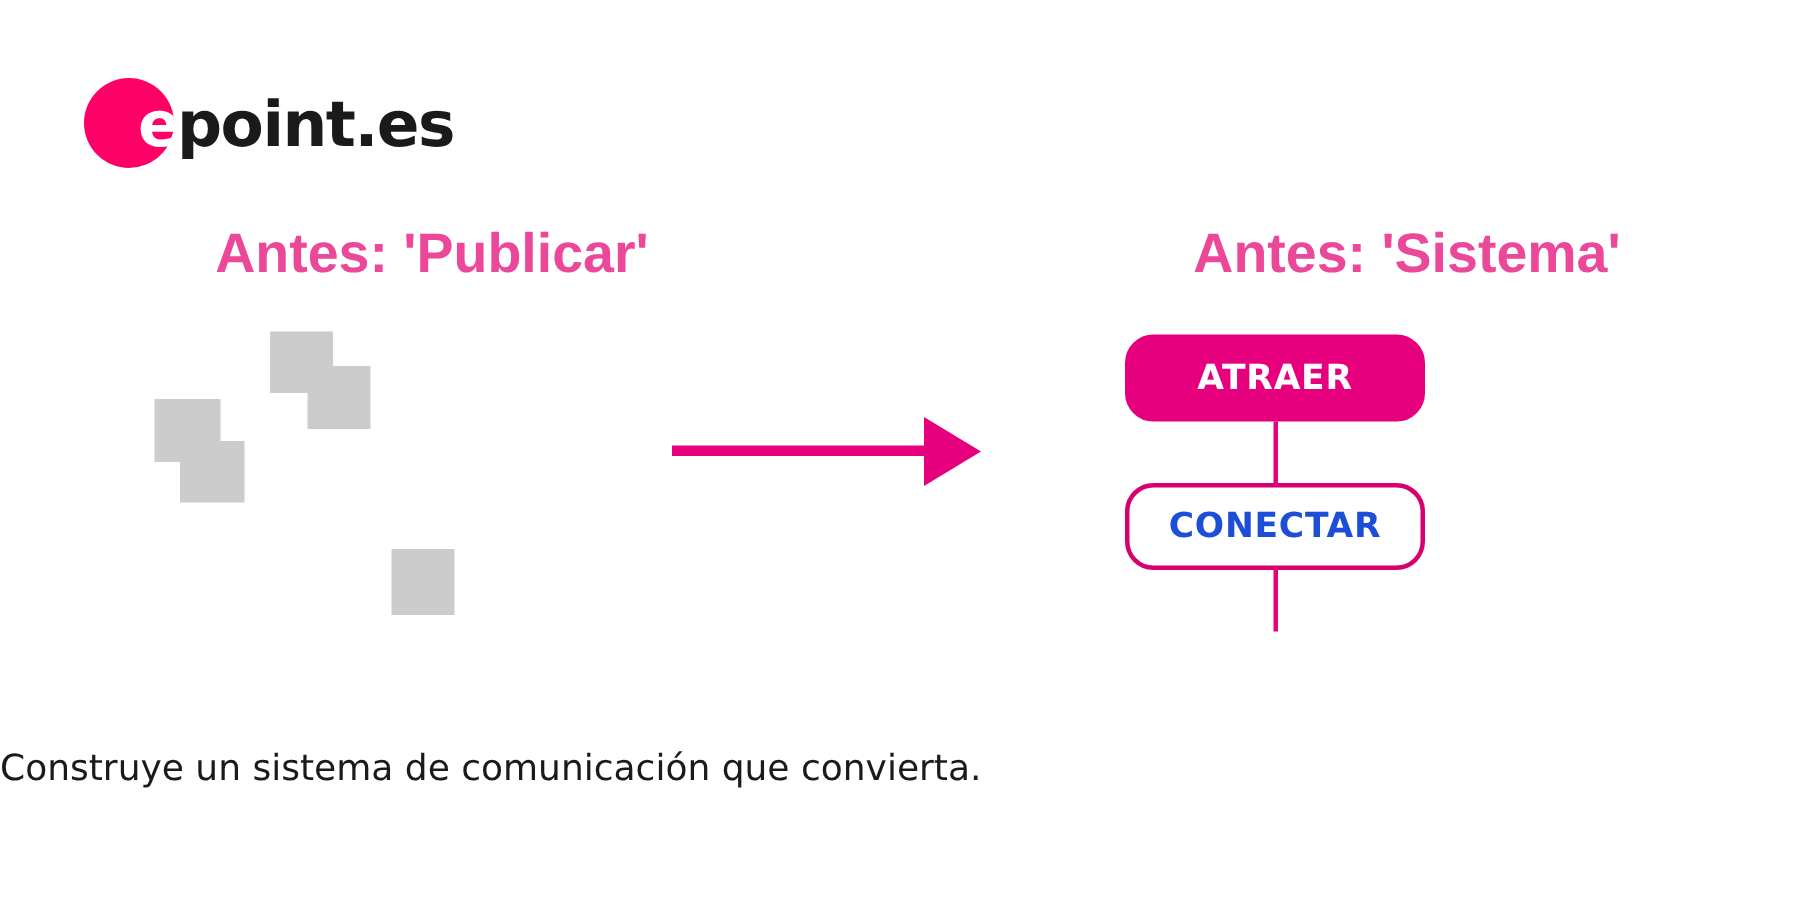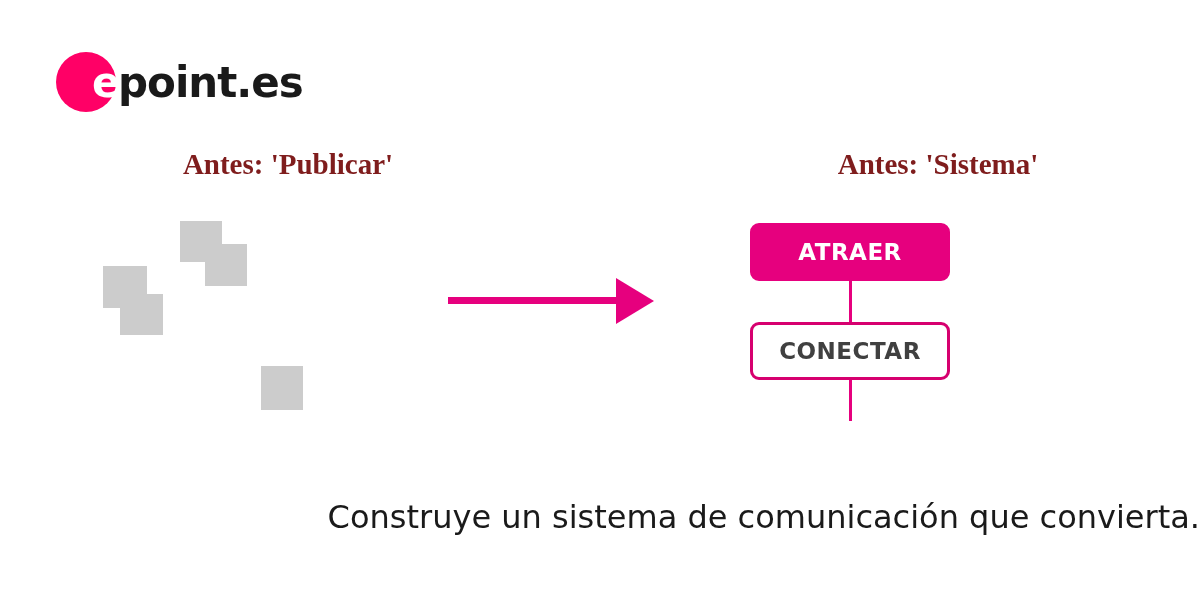--- a/index.html
+++ b/index.html
@@ -56,24 +56,24 @@
     font-size: 42px;
     font-weight: bold;
     color: #1a1a1a;
     line-height: 58px;
     letter-spacing: -1px;
   }
 
   
   .heading {
     position: absolute;
-    font-family: Liberation Serif, serif;
-    font-size: 29px;
-    font-weight: bold;
-    color: #7f1d1d;
+    font-family: Liberation Sans, sans-serif;
+    font-size: 37px;
+    font-weight: bold;
+    color: #ec4899;
     white-space: nowrap;
     text-align: center;
   }
   .heading-left {
     left: 88px;
     top: 148px;
     width: 400px;
   }
   .heading-right {
     left: 738px;
@@ -108,58 +108,58 @@
     position: absolute;
     left: 750px;
     top: 223px;
     width: 200px;
   }
   .box {
     position: relative;
     width: 200px;
     height: 58px;
     box-sizing: border-box;
-    border-radius: 9px;
+    border-radius: 19px;
     display: flex;
     align-items: center;
     justify-content: center;
     font-family: "DejaVu Sans", sans-serif;
     font-size: 23px;
     font-weight: bold;
     letter-spacing: 0.5px;
     z-index: 2;
   }
   .box-filled {
     background: #e6007e;
     color: #ffffff;
     border: 3px solid #e6007e;
   }
   .box-outline {
     background: #ffffff;
-    color: #404040;
+    color: #1d4ed8;
     border: 3px solid #d6006f;
   }
   .connector {
     position: relative;
     width: 3px;
     height: 41px;
     margin: 0 auto;
     background: #e6007e;
     z-index: 1;
   }
 
   
   .caption {
     position: absolute;
     left: 0;
     top: 498px;
     width: 1200px;
-    text-align: right;
-    font-family: "DejaVu Sans", sans-serif;
-    font-size: 32px;
+    text-align: left;
+    font-family: "DejaVu Sans", sans-serif;
+    font-size: 24px;
     font-weight: normal;
     color: #1a1a1a;
     white-space: nowrap;
   }
 </style>
 </head>
 <body>
 
 <div class="canvas">
 

